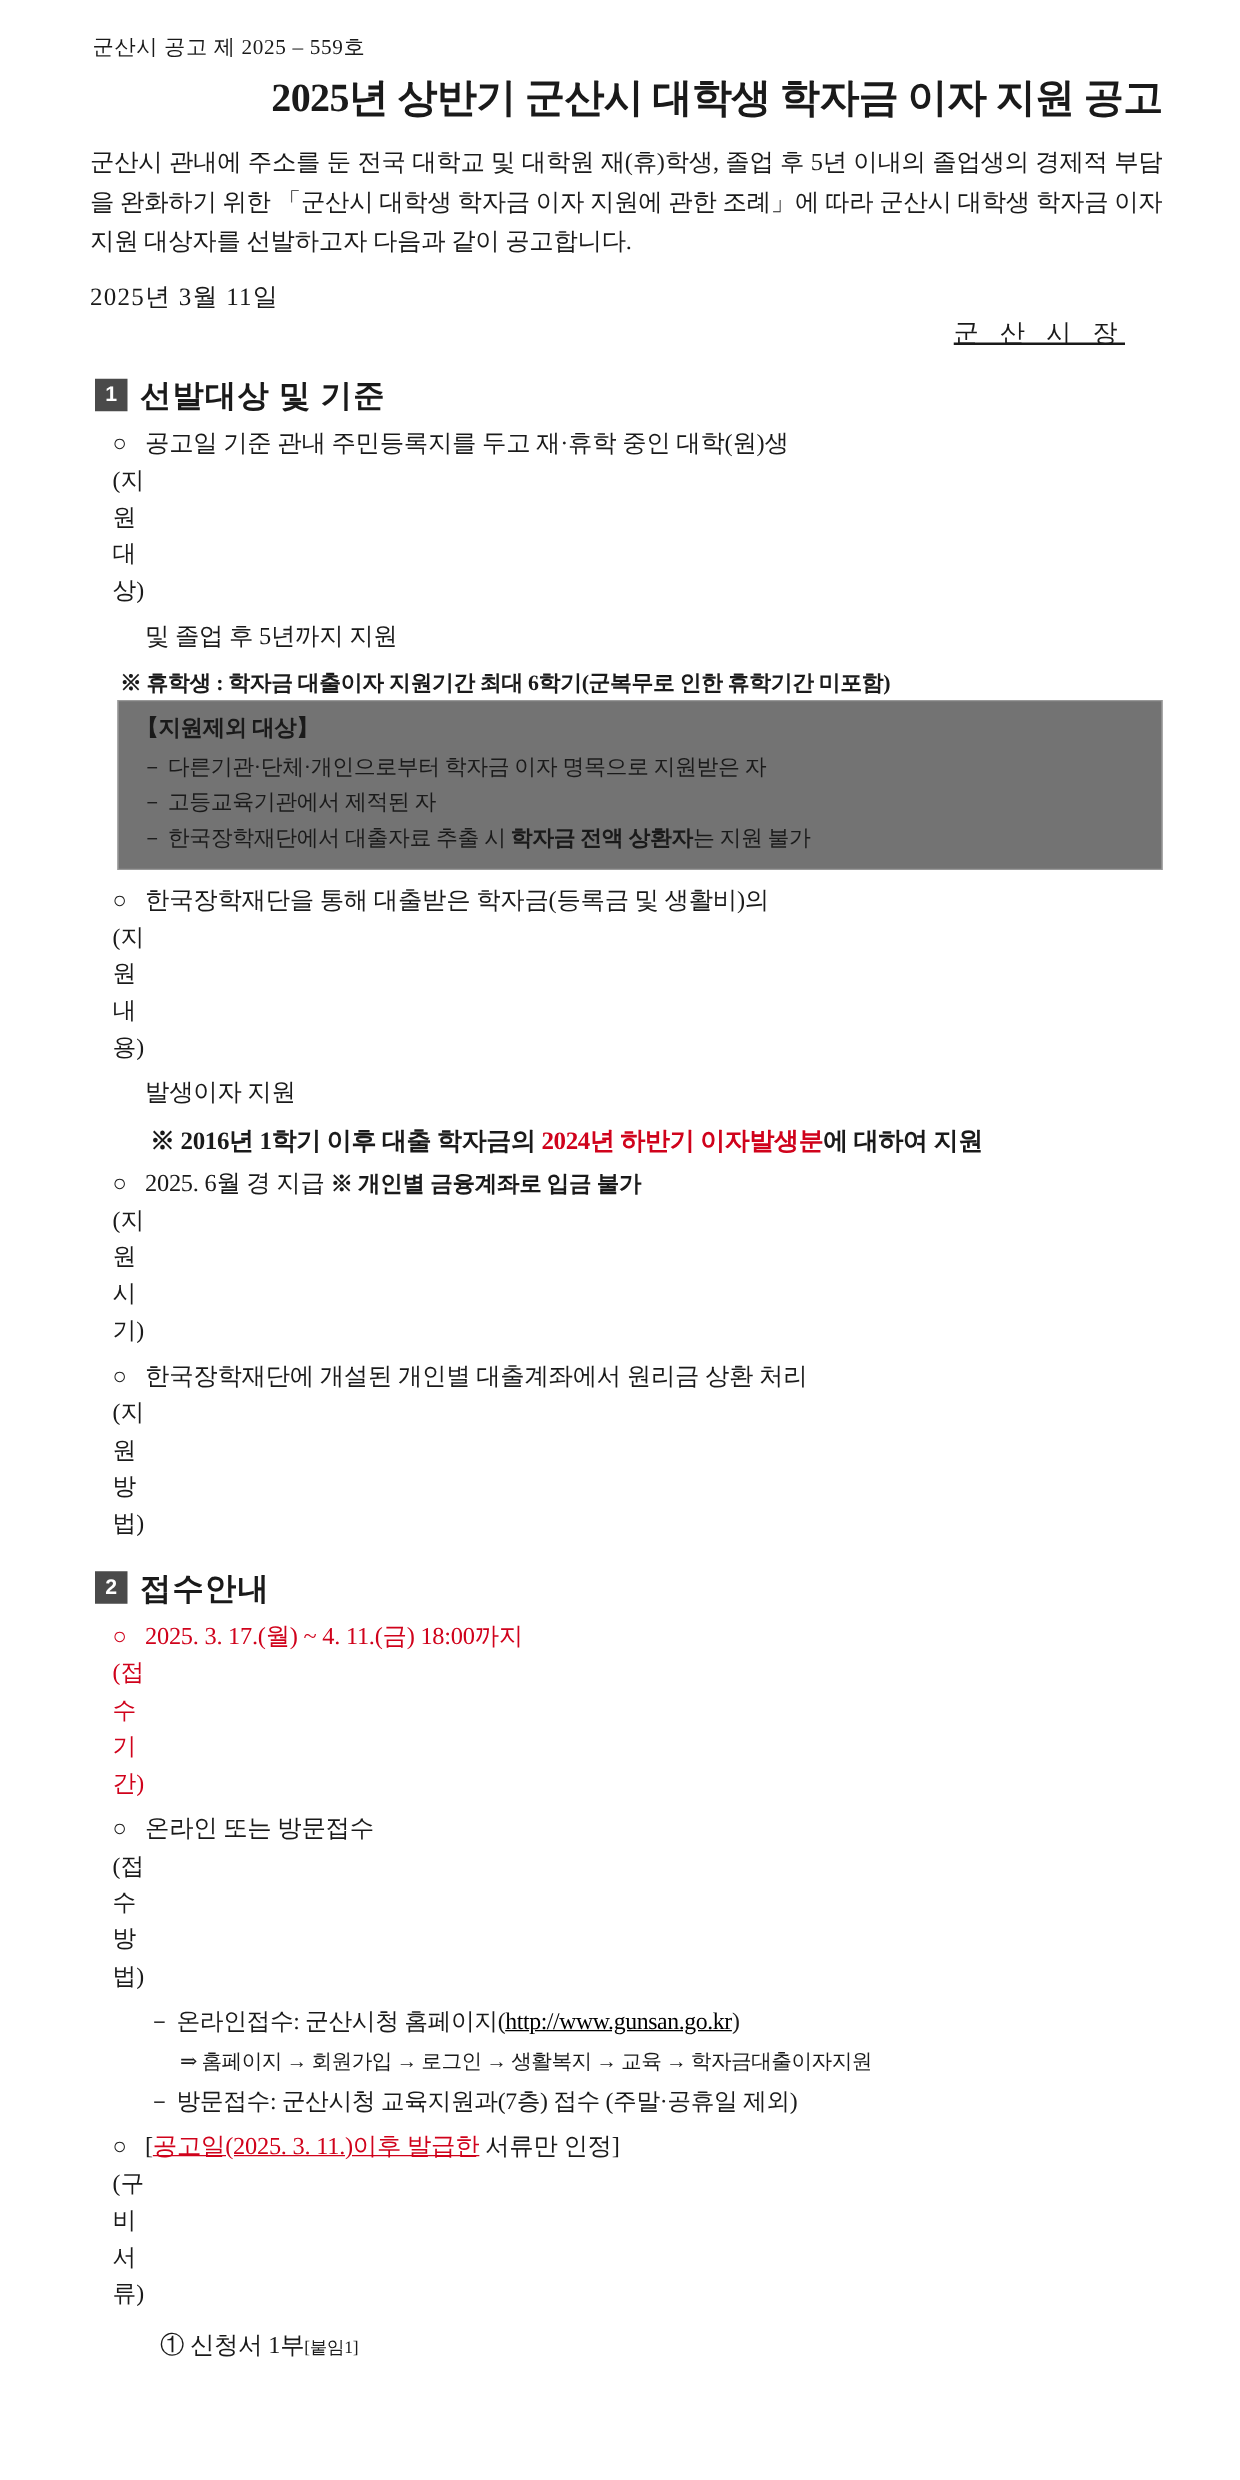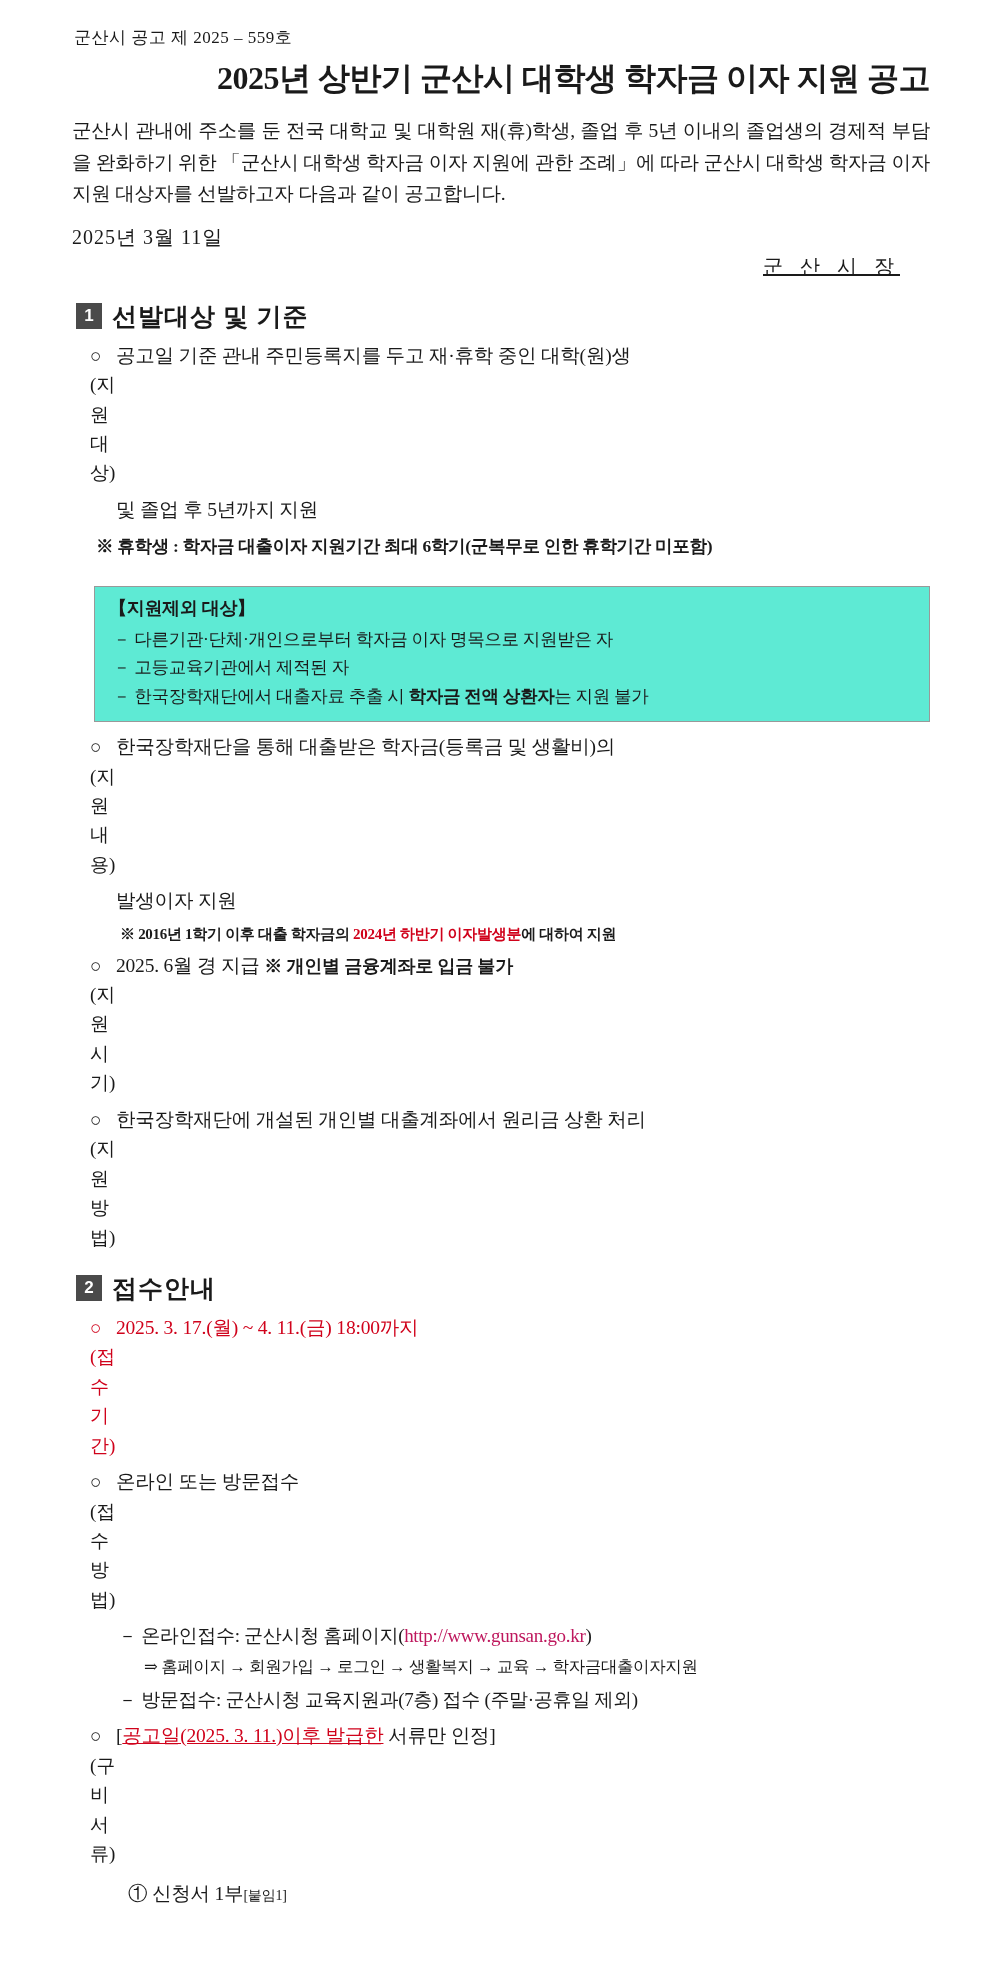--- a/index.html
+++ b/index.html
@@ -93,29 +93,29 @@
     letter-spacing: -0.2px;
   }
   .indent-1 { margin-left: 44px; }
   .note-line {
     font-size: 17.5px;
     font-weight: bold;
     margin: 9px 0 0 24px;
     letter-spacing: -0.3px;
   }
   .note-line-sm {
-    font-size: 15px;
+    font-size: 20px;
     font-weight: bold;
     margin: 8px 0 0 48px;
     letter-spacing: -0.3px;
   }
   .excl-box {
     border: 1px solid #999;
-    background: #5eead4;
-    margin: 28px 0 10px 22px;
+    background: #737373;
+    margin: 2px 0 10px 22px;
     padding: 9px 14px 11px 14px;
   }
   .excl-title {
     font-size: 18px;
     font-weight: bold;
     margin-bottom: 5px;
     letter-spacing: -0.3px;
   }
   .excl-item {
     font-size: 17.5px;
@@ -140,21 +140,21 @@
   .arrow-row {
     font-size: 16.5px;
     margin: 5px 0 0 72px;
     letter-spacing: -0.4px;
   }
   .num-row {
     font-size: 19.5px;
     margin: 12px 0 0 56px;
     letter-spacing: -0.2px;
   }
-  .link { color: #be185d; }
+  .link { color: #000000; text-decoration: underline; }
 </style>
 </head>
 <body>
 
 <div class="page">
 
   <div class="doc-number">군산시 공고 제 2025 – 559호</div>
 
   <div class="doc-title">2025년 상반기 군산시 대학생 학자금 이자 지원 공고</div>
 

